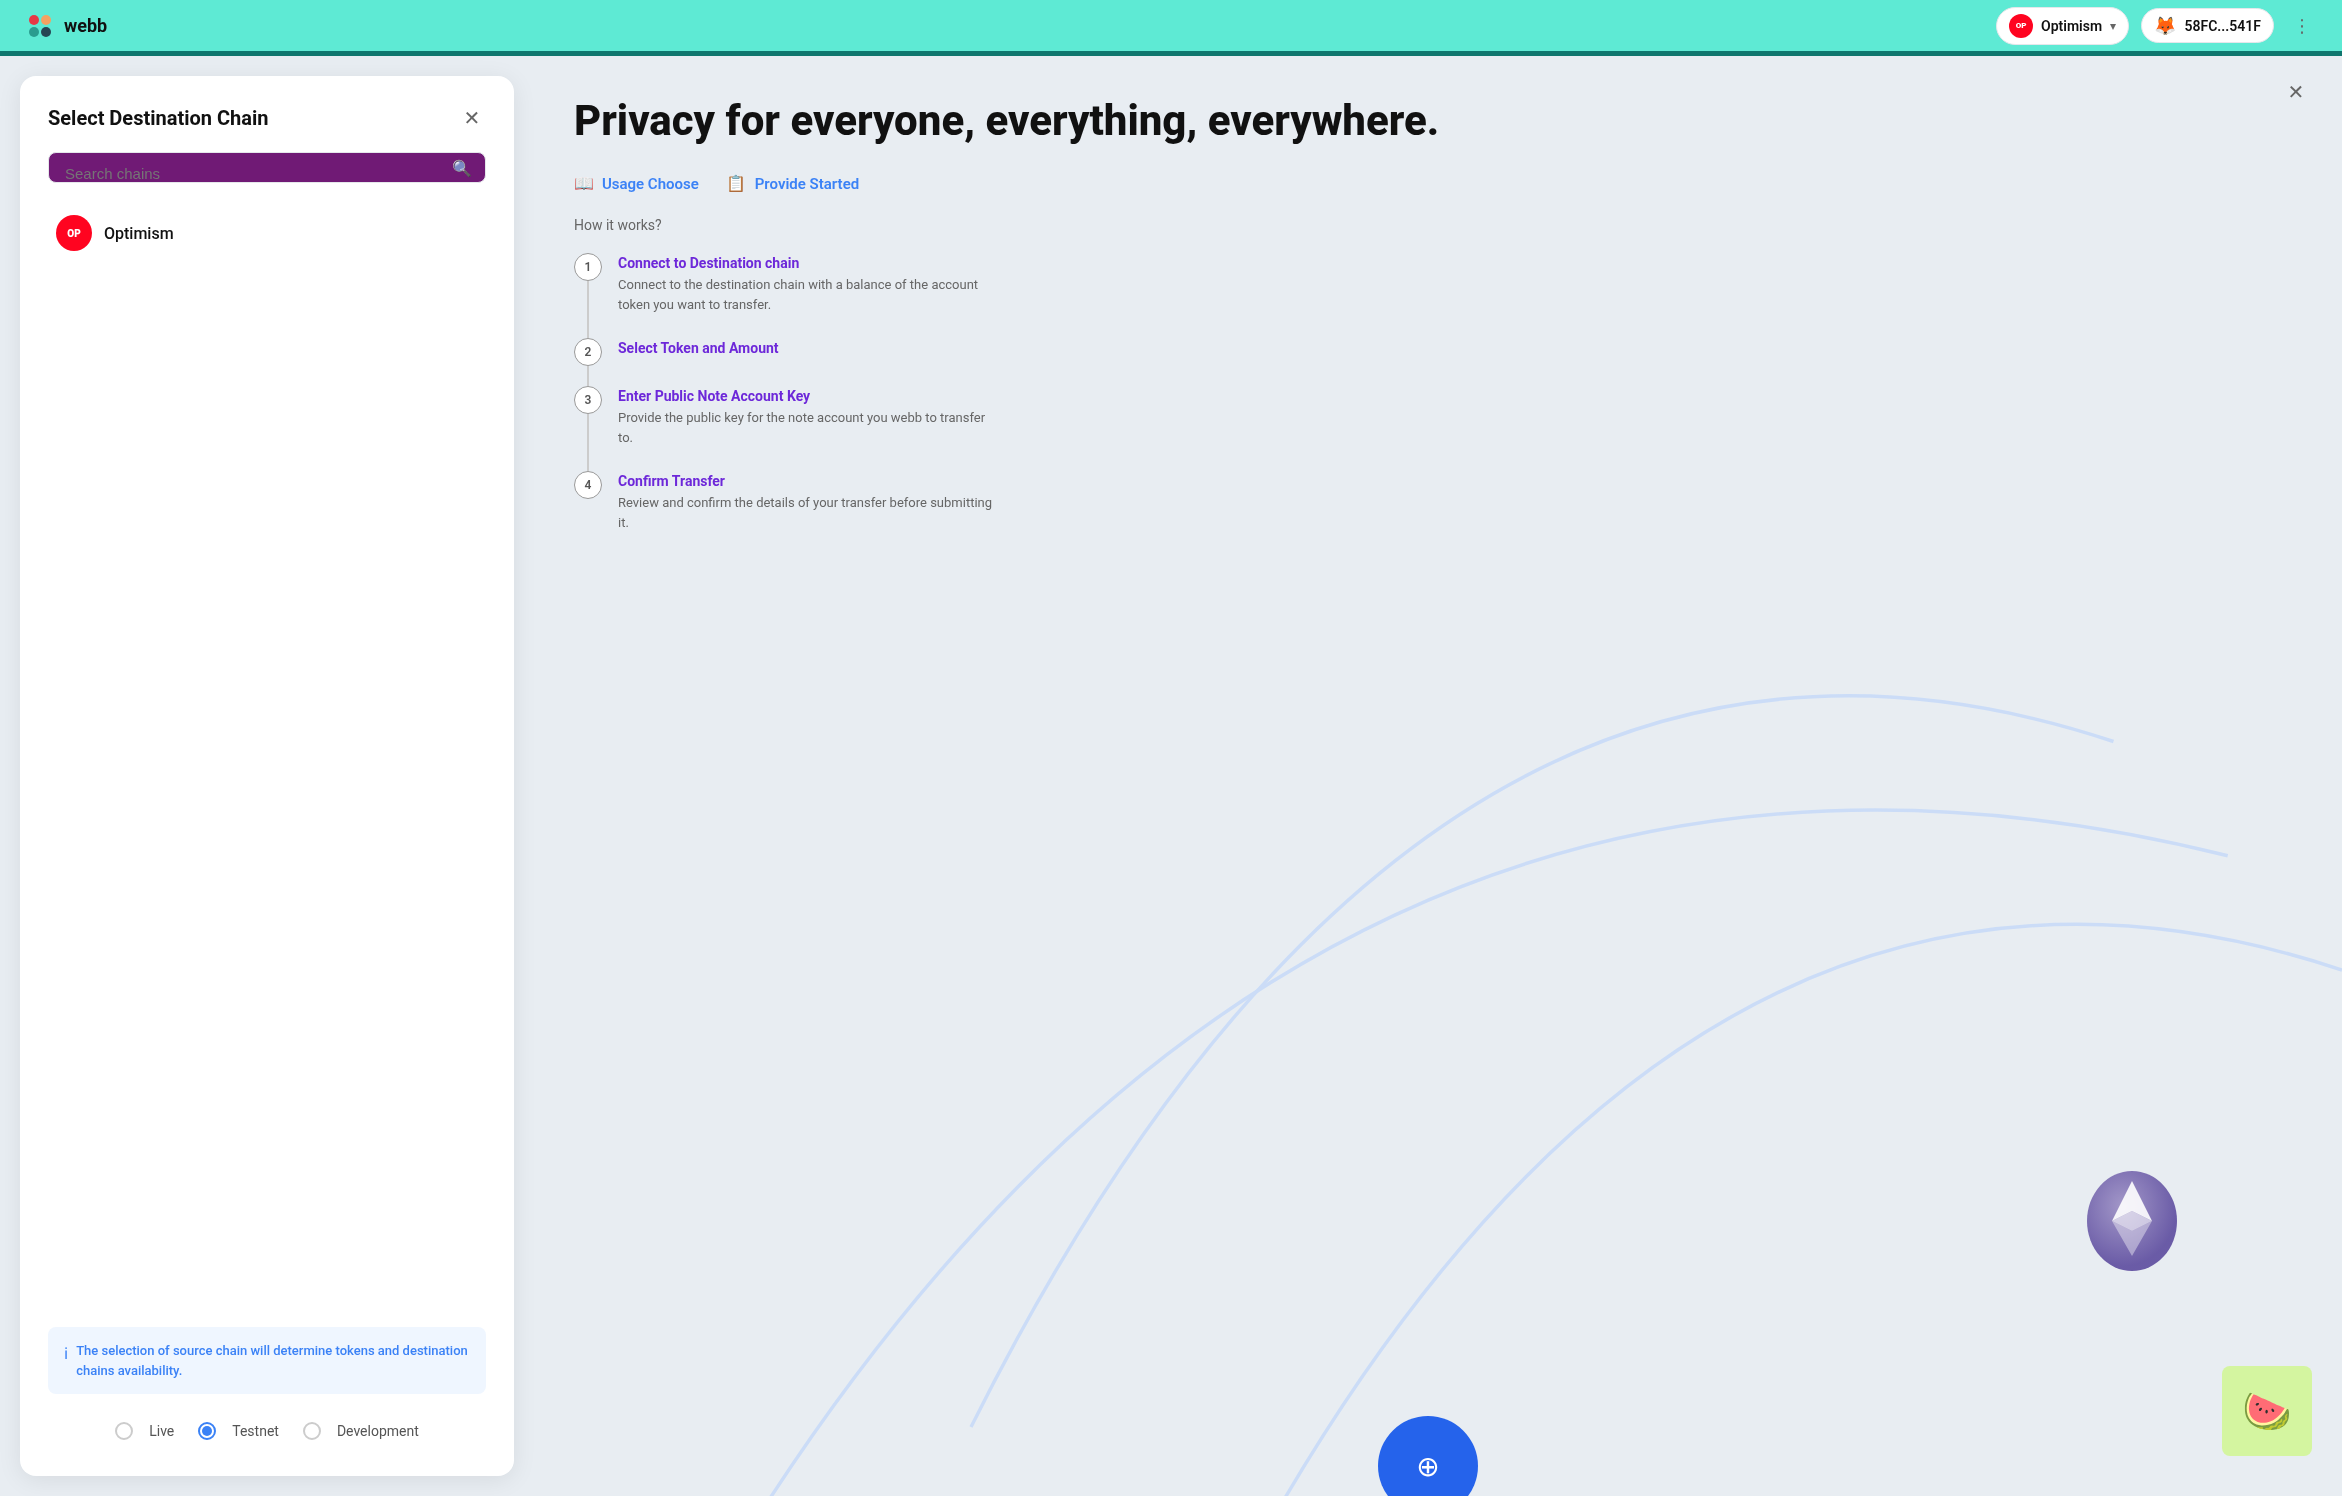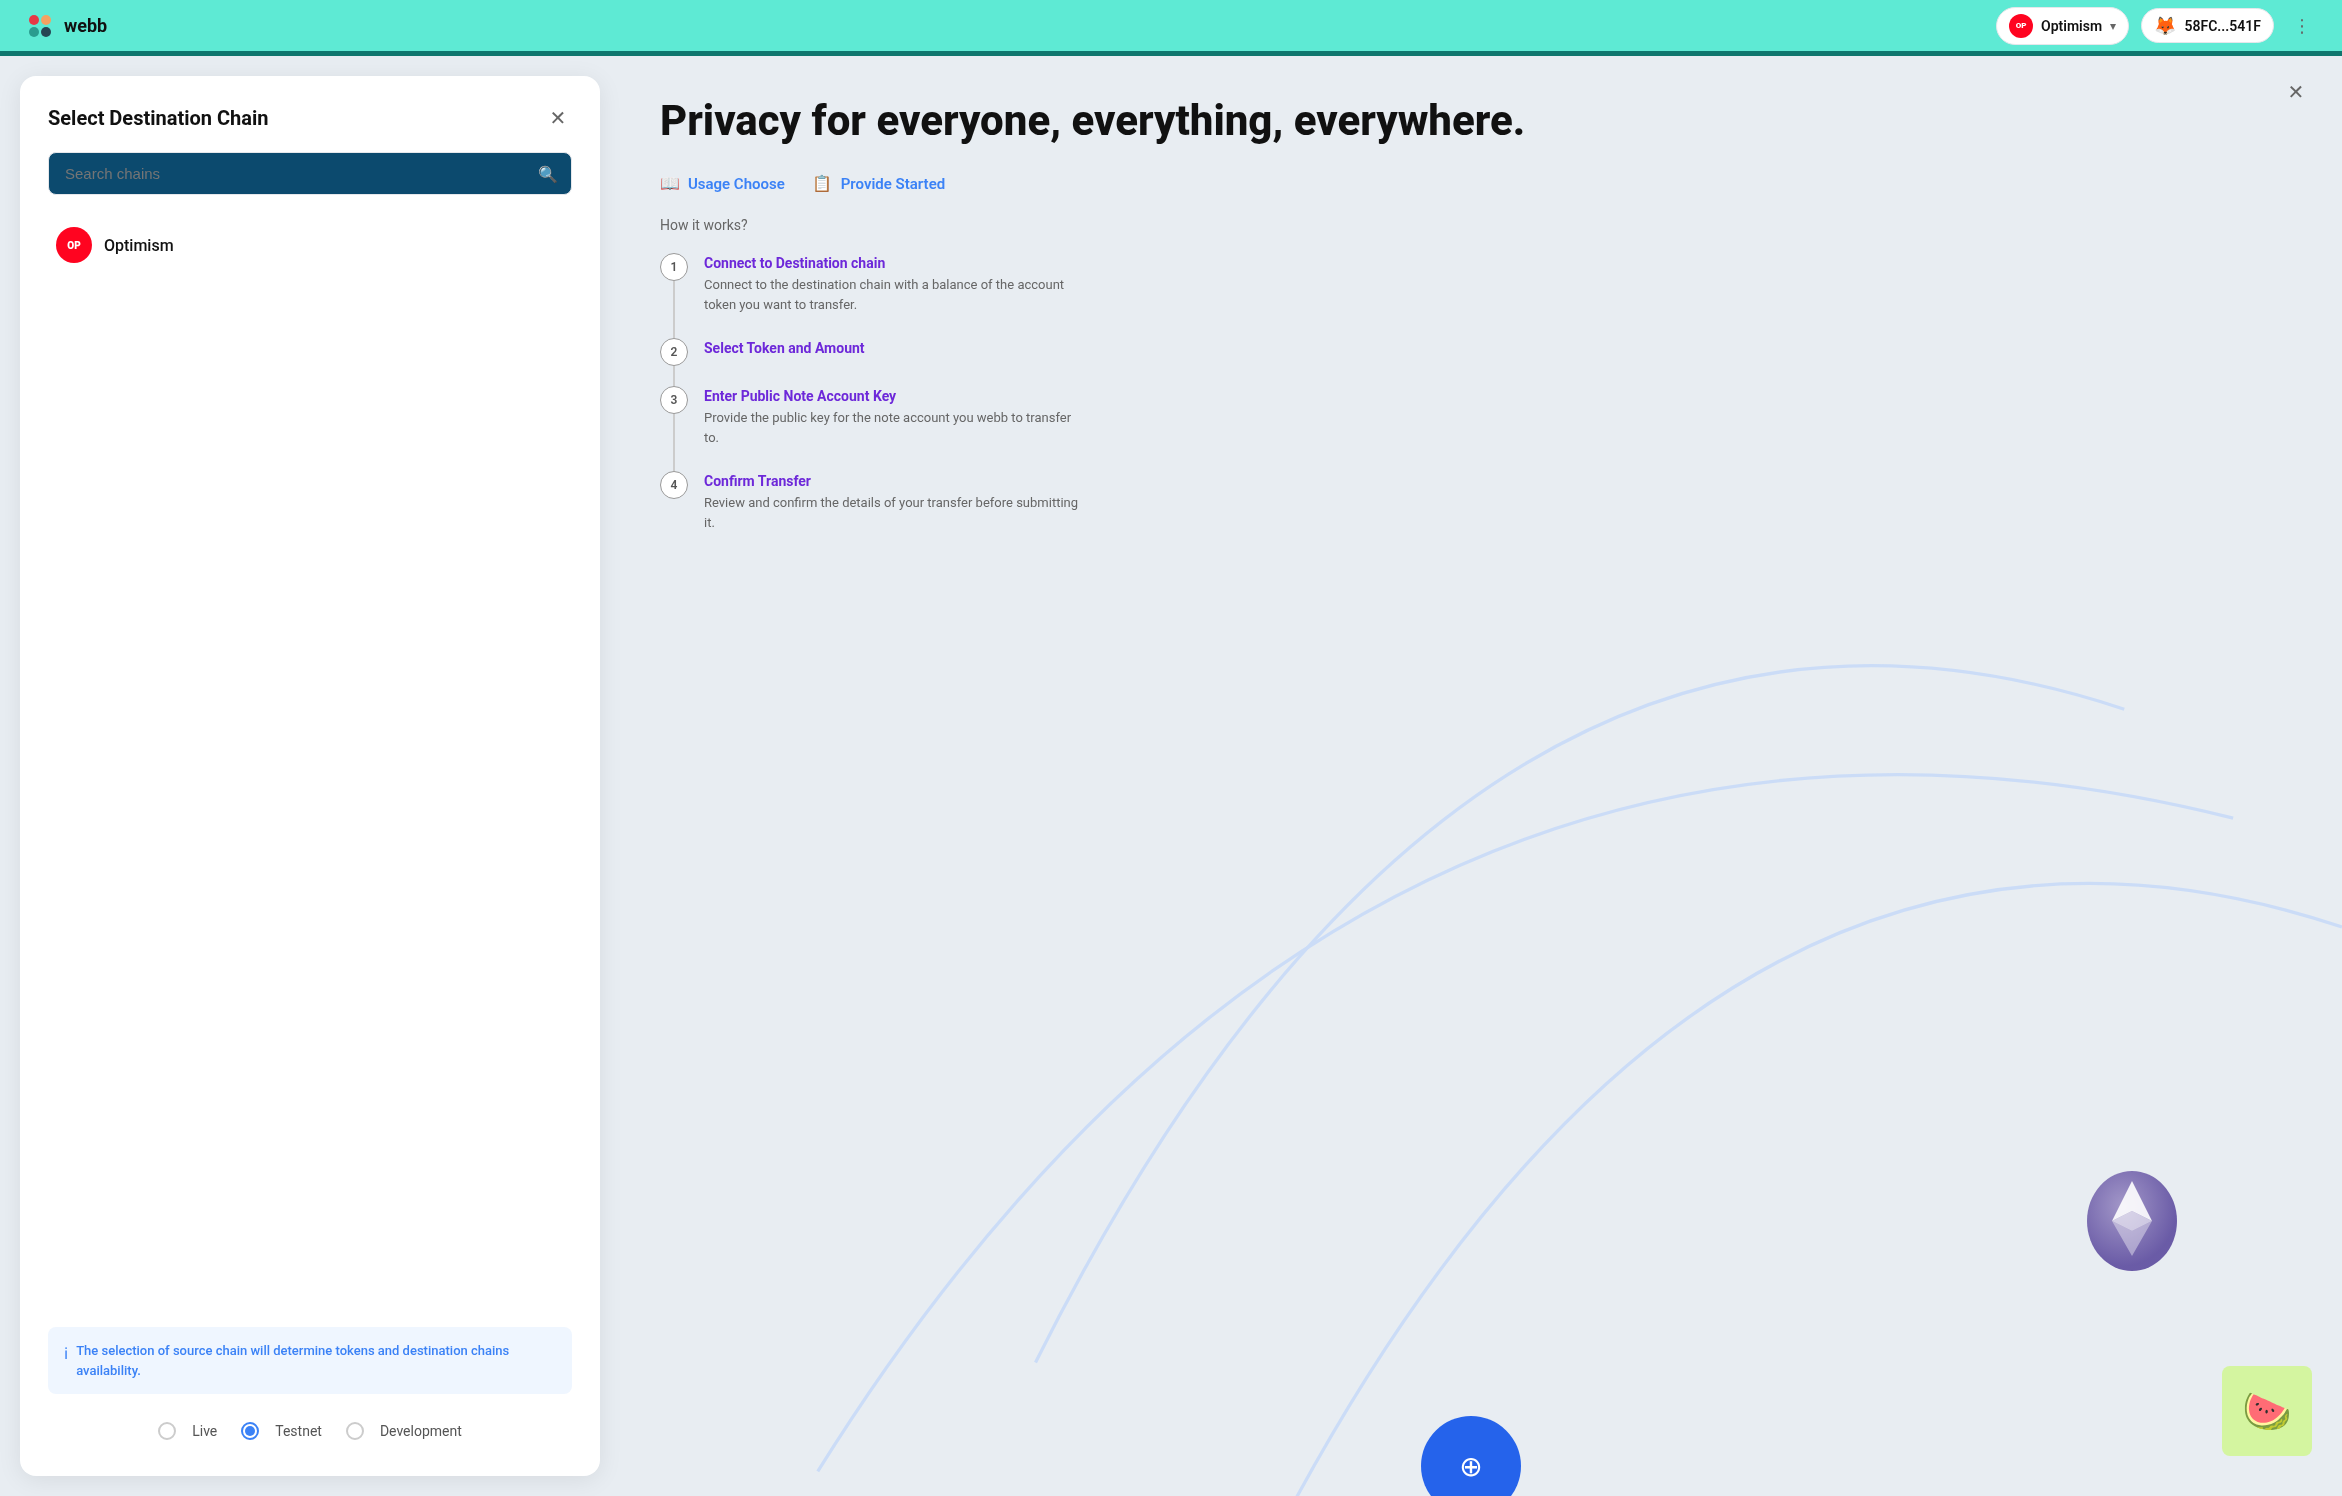--- a/index.html
+++ b/index.html
@@ -104,21 +104,21 @@
 
     
     .main {
       display: flex;
       height: calc(100vh - 56px);
       position: relative;
     }
 
     
     .modal-panel {
-      width: 580px;
+      width: 494px;
       background: #fff;
       border-radius: 16px;
       margin: 20px 0 20px 20px;
       padding: 28px;
       display: flex;
       flex-direction: column;
       gap: 20px;
       position: relative;
       z-index: 5;
       box-shadow: 0 4px 24px rgba(0,0,0,0.08);
@@ -144,27 +144,27 @@
       font-size: 20px;
       border-radius: 50%;
     }
 
     
     .search-container {
       position: relative;
     }
     .search-input {
       width: 100%;
-      padding: 12px 44px 12px 16px;
+      padding: 12px 44px 0 16px;
       border: 1px solid #e5e7eb;
       border-radius: 8px;
       font-size: 15px;
       color: #999;
       outline: none;
-      background: #0c4a6e;
+      background: #701a75;
     }
     .search-icon {
       position: absolute;
       right: 14px;
       top: 50%;
       transform: translateY(-50%);
       color: #999;
       font-size: 16px;
     }
 

